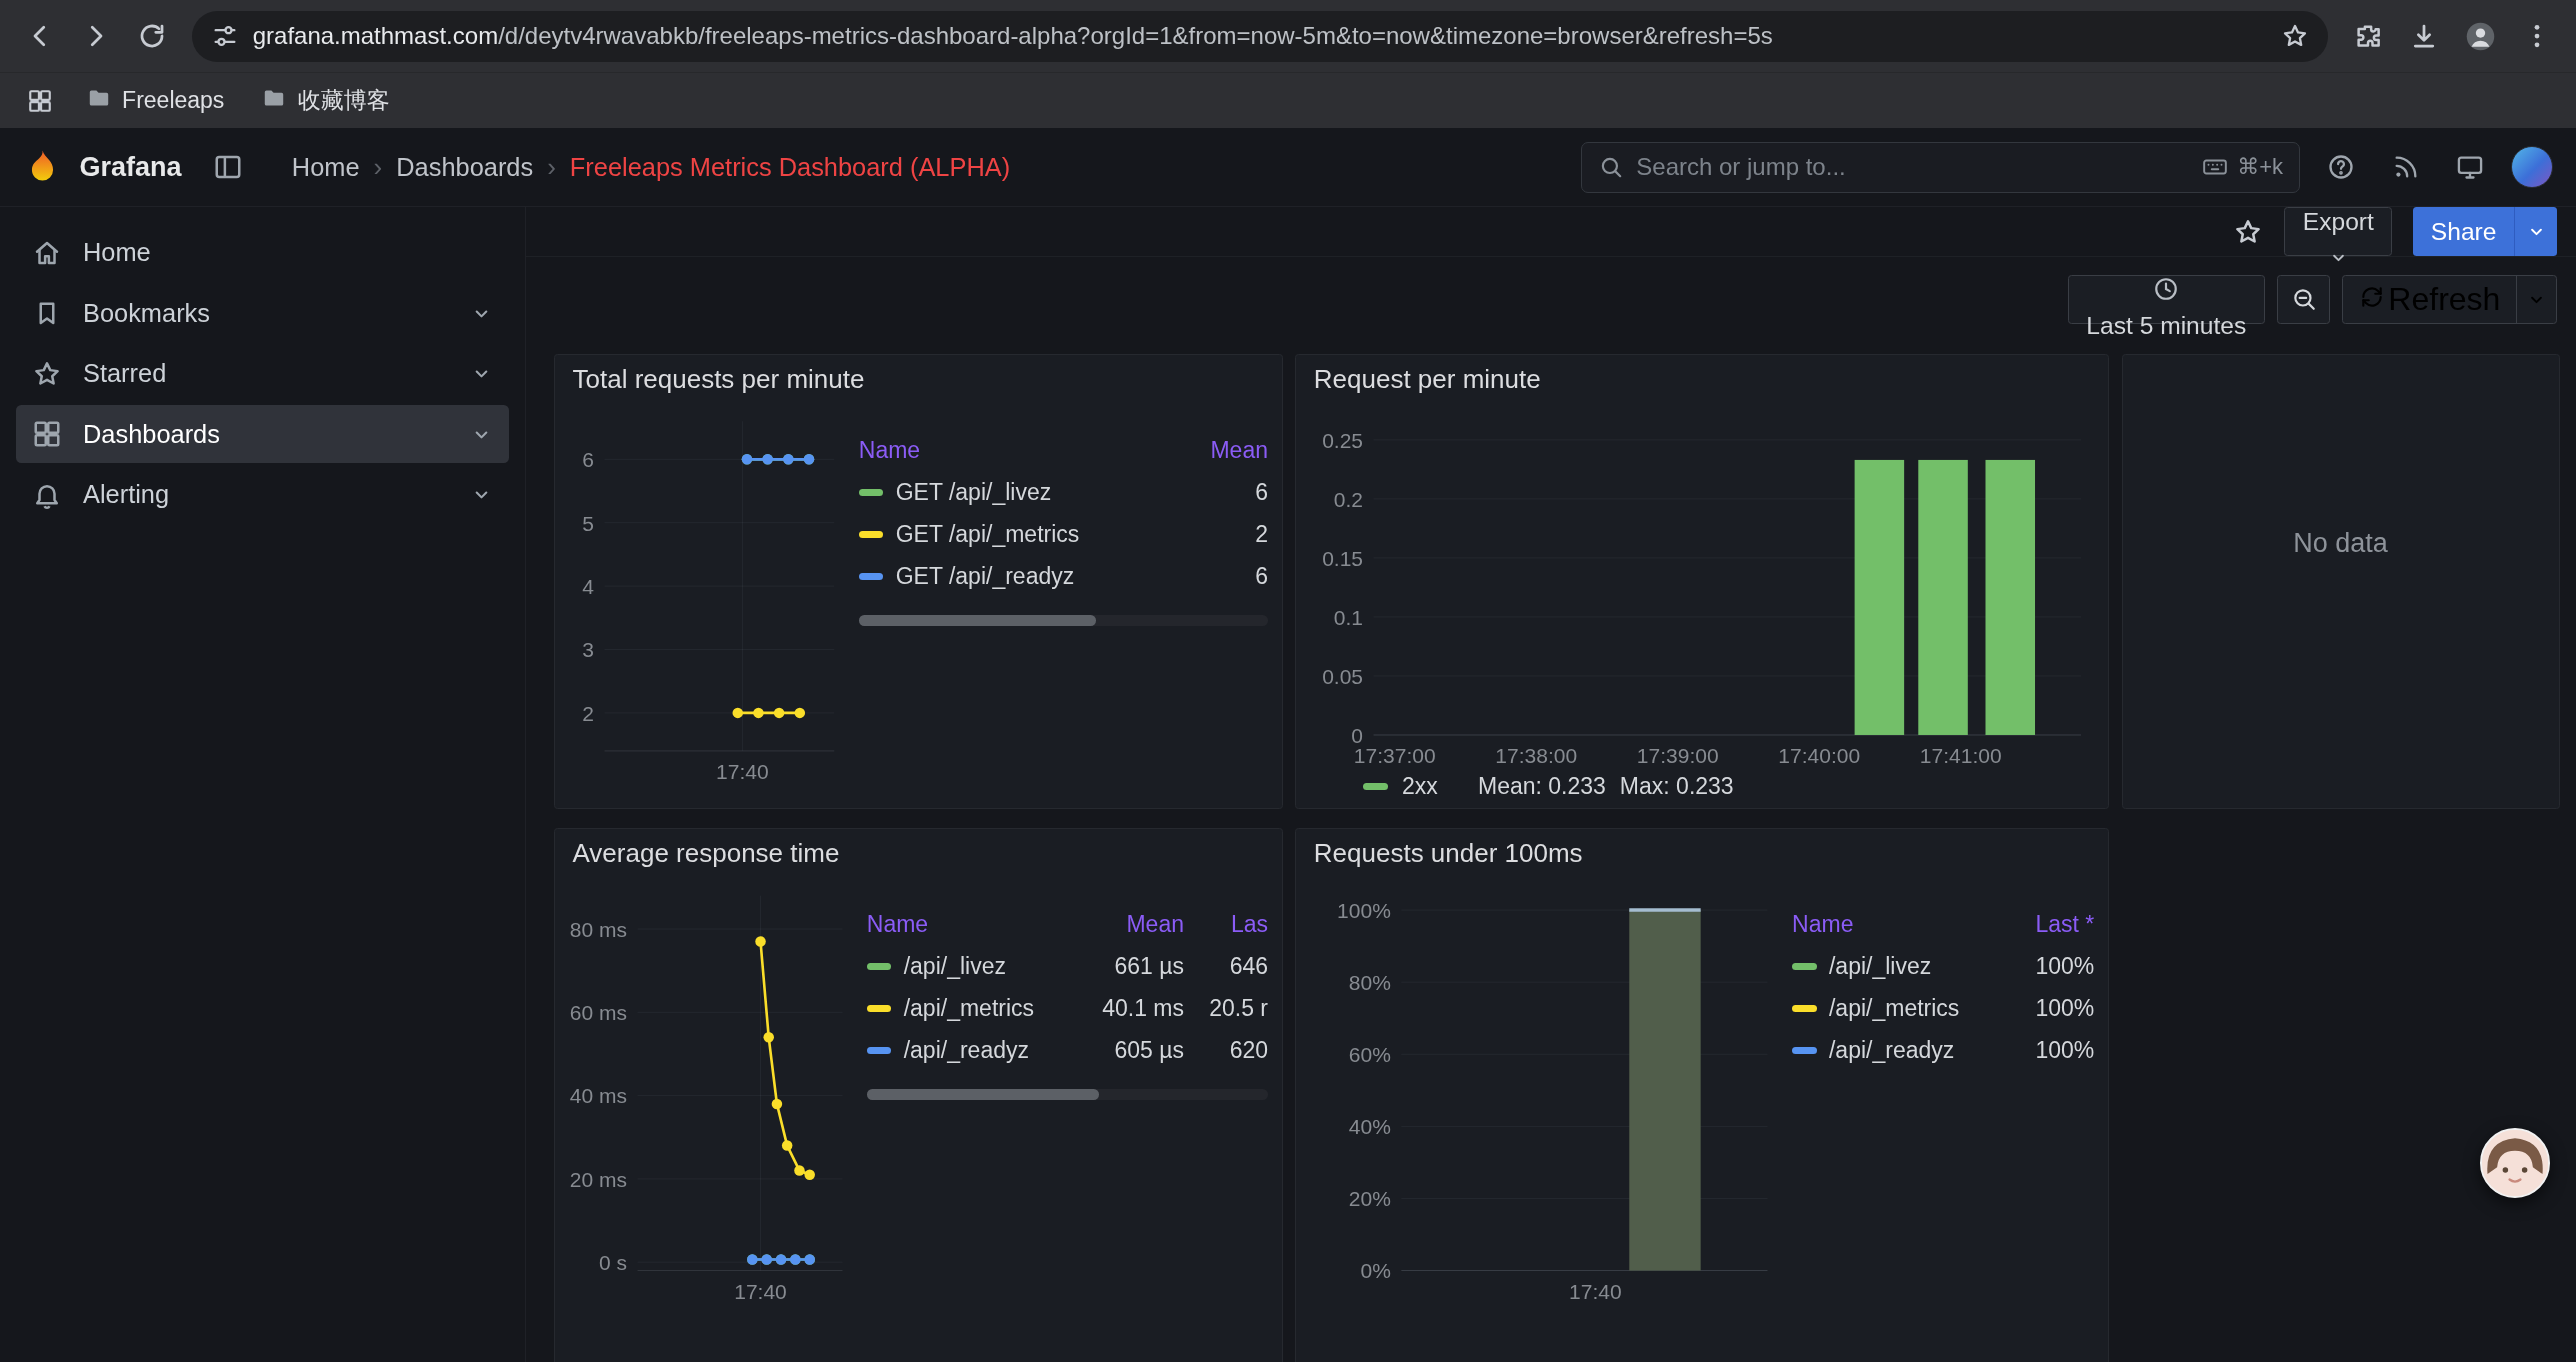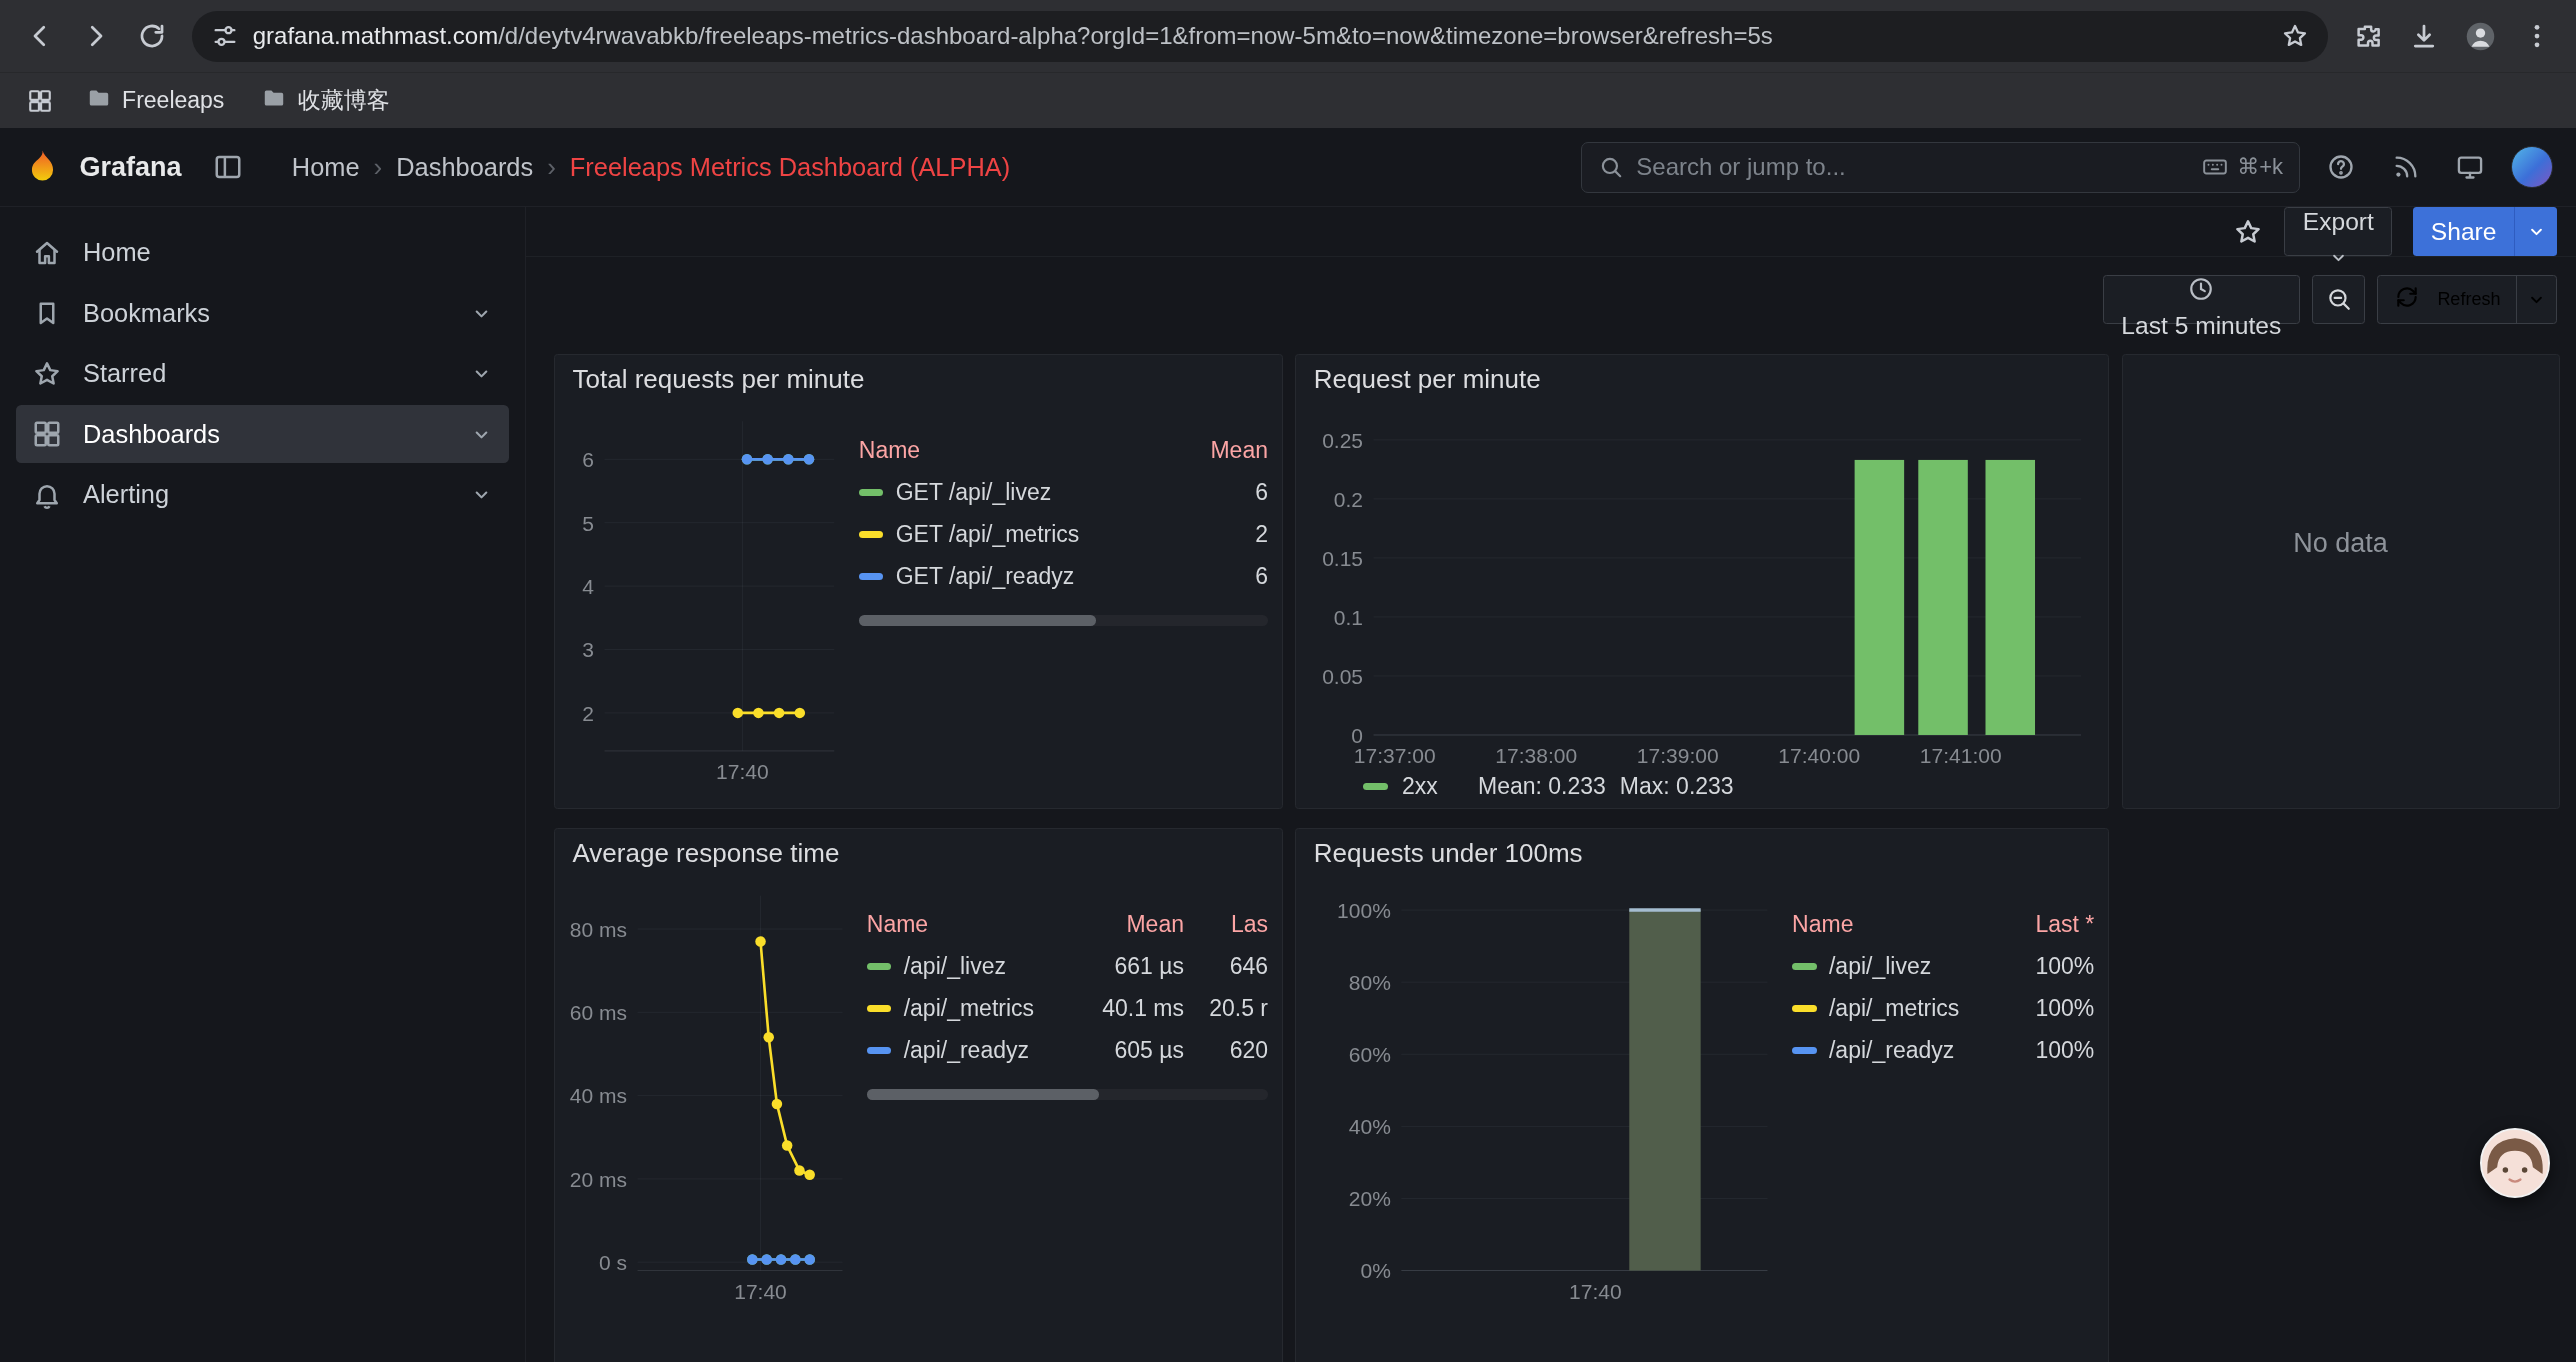--- a/index.html
+++ b/index.html
@@ -68,43 +68,43 @@
   .btn-split-primary .seg { display:flex; align-items:center; padding:0 17.5px; font-size:24.6px;
     color:#fff; }
   .btn-split-primary .seg.caret-seg { border-left:0.9px solid #2f5cc0; padding:0 10.5px; }
 
   .time-row { height:54px; margin-top:17.5px; display:flex; align-items:center;
     justify-content:flex-end; gap:12.3px; padding:0 19px; }
   .sq-btn { width:53px; height:49px; border:0.9px solid #3a3e45; border-radius:3.5px;
     background:#1b1e24; color:#d5d8dc; display:flex; align-items:center; justify-content:center; }
   .btn-split-dark { height:49px; display:flex; align-items:stretch; border:0.9px solid #3a3e45;
     border-radius:3.5px; background:#1b1e24; color:#d5d8dc; overflow:hidden; }
-  .btn-split-dark .seg { display:flex; align-items:center; gap:17px; padding:0 16px;
-    font-size:18px; }
+  .btn-split-dark .seg { display:flex; align-items:center; gap:3px; padding:0 16px;
+    font-size:32px; }
   .btn-split-dark .seg.caret-seg { border-left:0.9px solid #3a3e45; padding:0 8.8px; }
 
   
   .panels { margin:30px 16px 0 28px; display:grid; grid-template-columns:729px 814px 438px;
     grid-template-rows:455px 561px; gap:19px 12.3px; }
   .panel { background:#1a1d23; border:0.9px solid #26292f; border-radius:3.5px; overflow:hidden; }
   .panel-header { height:49px; display:flex; align-items:center; padding:0 17.5px; }
   .panel-title { font-size:26px; font-weight:500; color:#dcdde0; }
   .p-flex { display:flex; padding:5.3px 14px 0 8.8px; gap:14px; }
   .p-col { padding:0 14px; }
 
   .chart { position:relative; flex:0 0 auto; }
   .chart svg text { fill:#878b91; font-size:24px; font-family:"Liberation Sans",sans-serif; }
   .c-p1 { width:281px; height:377px; }
   .c-p2 { width:782px; height:366px; }
   .c-p4 { width:289px; height:423px; }
   .c-p5 { width:473px; height:423px; }
 
   .legend-table { flex:1; margin-top:21px; font-size:23px; min-width:0; }
   .lrow { display:flex; align-items:center; height:42px; }
-  .lrow .hdr { color:#fca5a5; font-weight:500; }
+  .lrow .hdr { color:#8b5cf6; font-weight:500; }
   .lname { flex:1; display:flex; align-items:center; gap:12.3px; color:#d5d8dc;
     white-space:nowrap; overflow:hidden; }
   .lval { width:123px; text-align:right; color:#d5d8dc; flex:0 0 auto; }
   .lval.narrow { width:84px; overflow:hidden; white-space:nowrap; }
   .swatch { width:24.6px; height:7px; border-radius:3.5px; flex:0 0 auto; display:inline-block; }
   .hscroll { height:10.5px; background:#24262c; border-radius:5.3px; margin-top:17.5px;
     position:relative; }
   .hthumb { position:absolute; left:0; top:0; height:100%; width:58%; background:#5c6066;
     border-radius:5.3px; }
 

